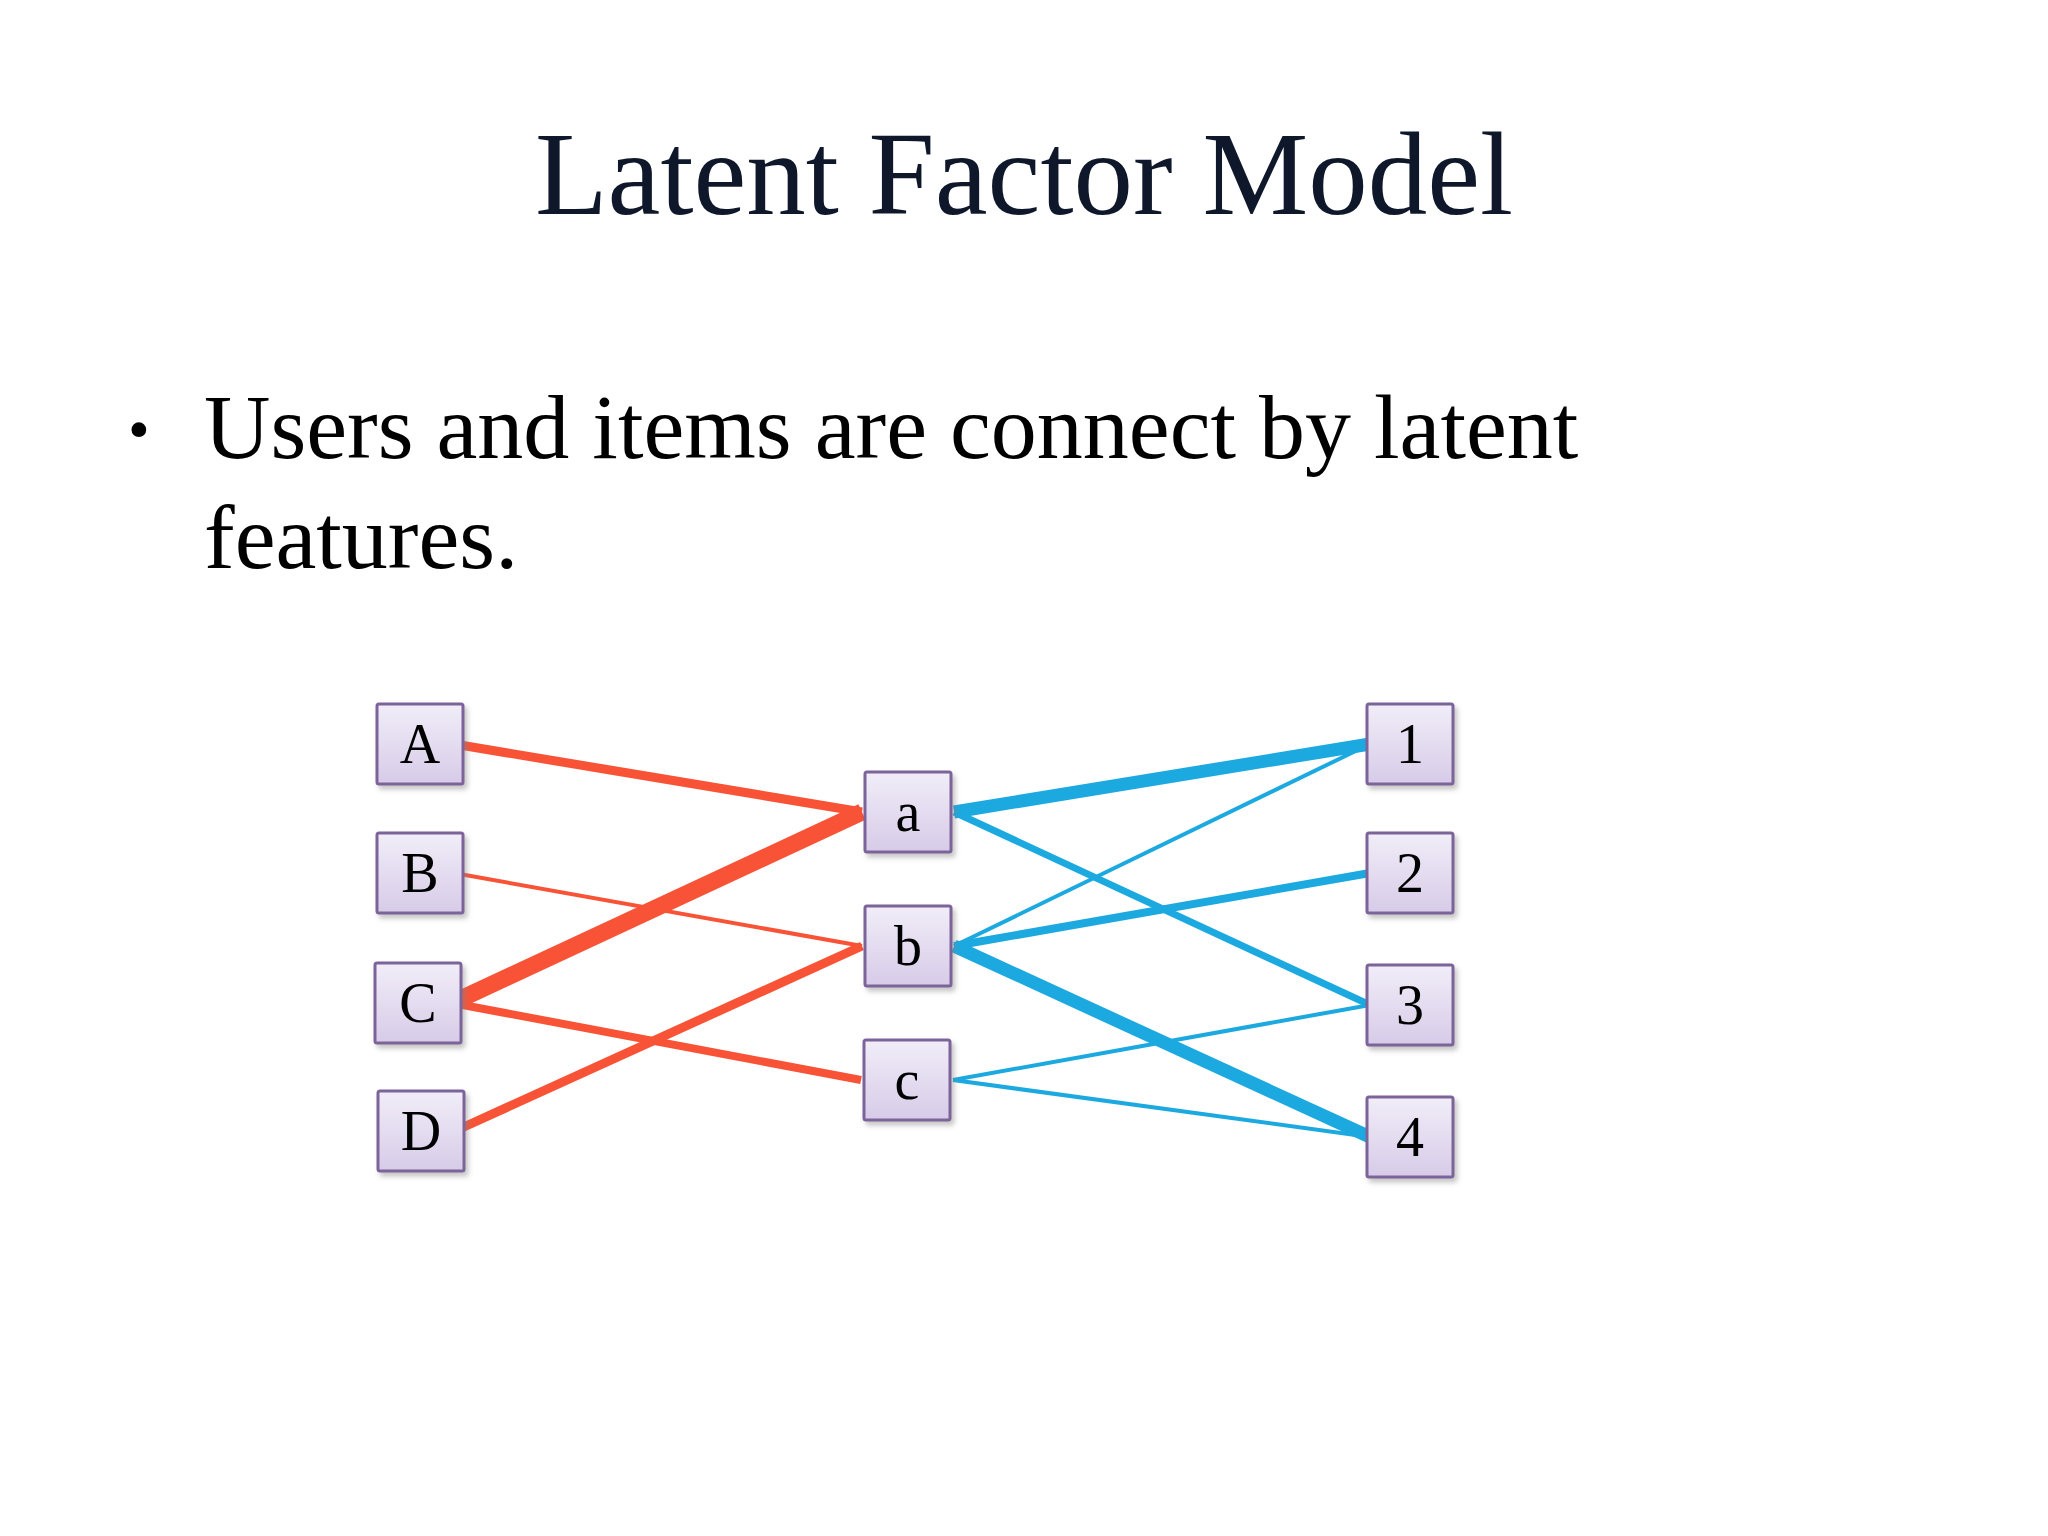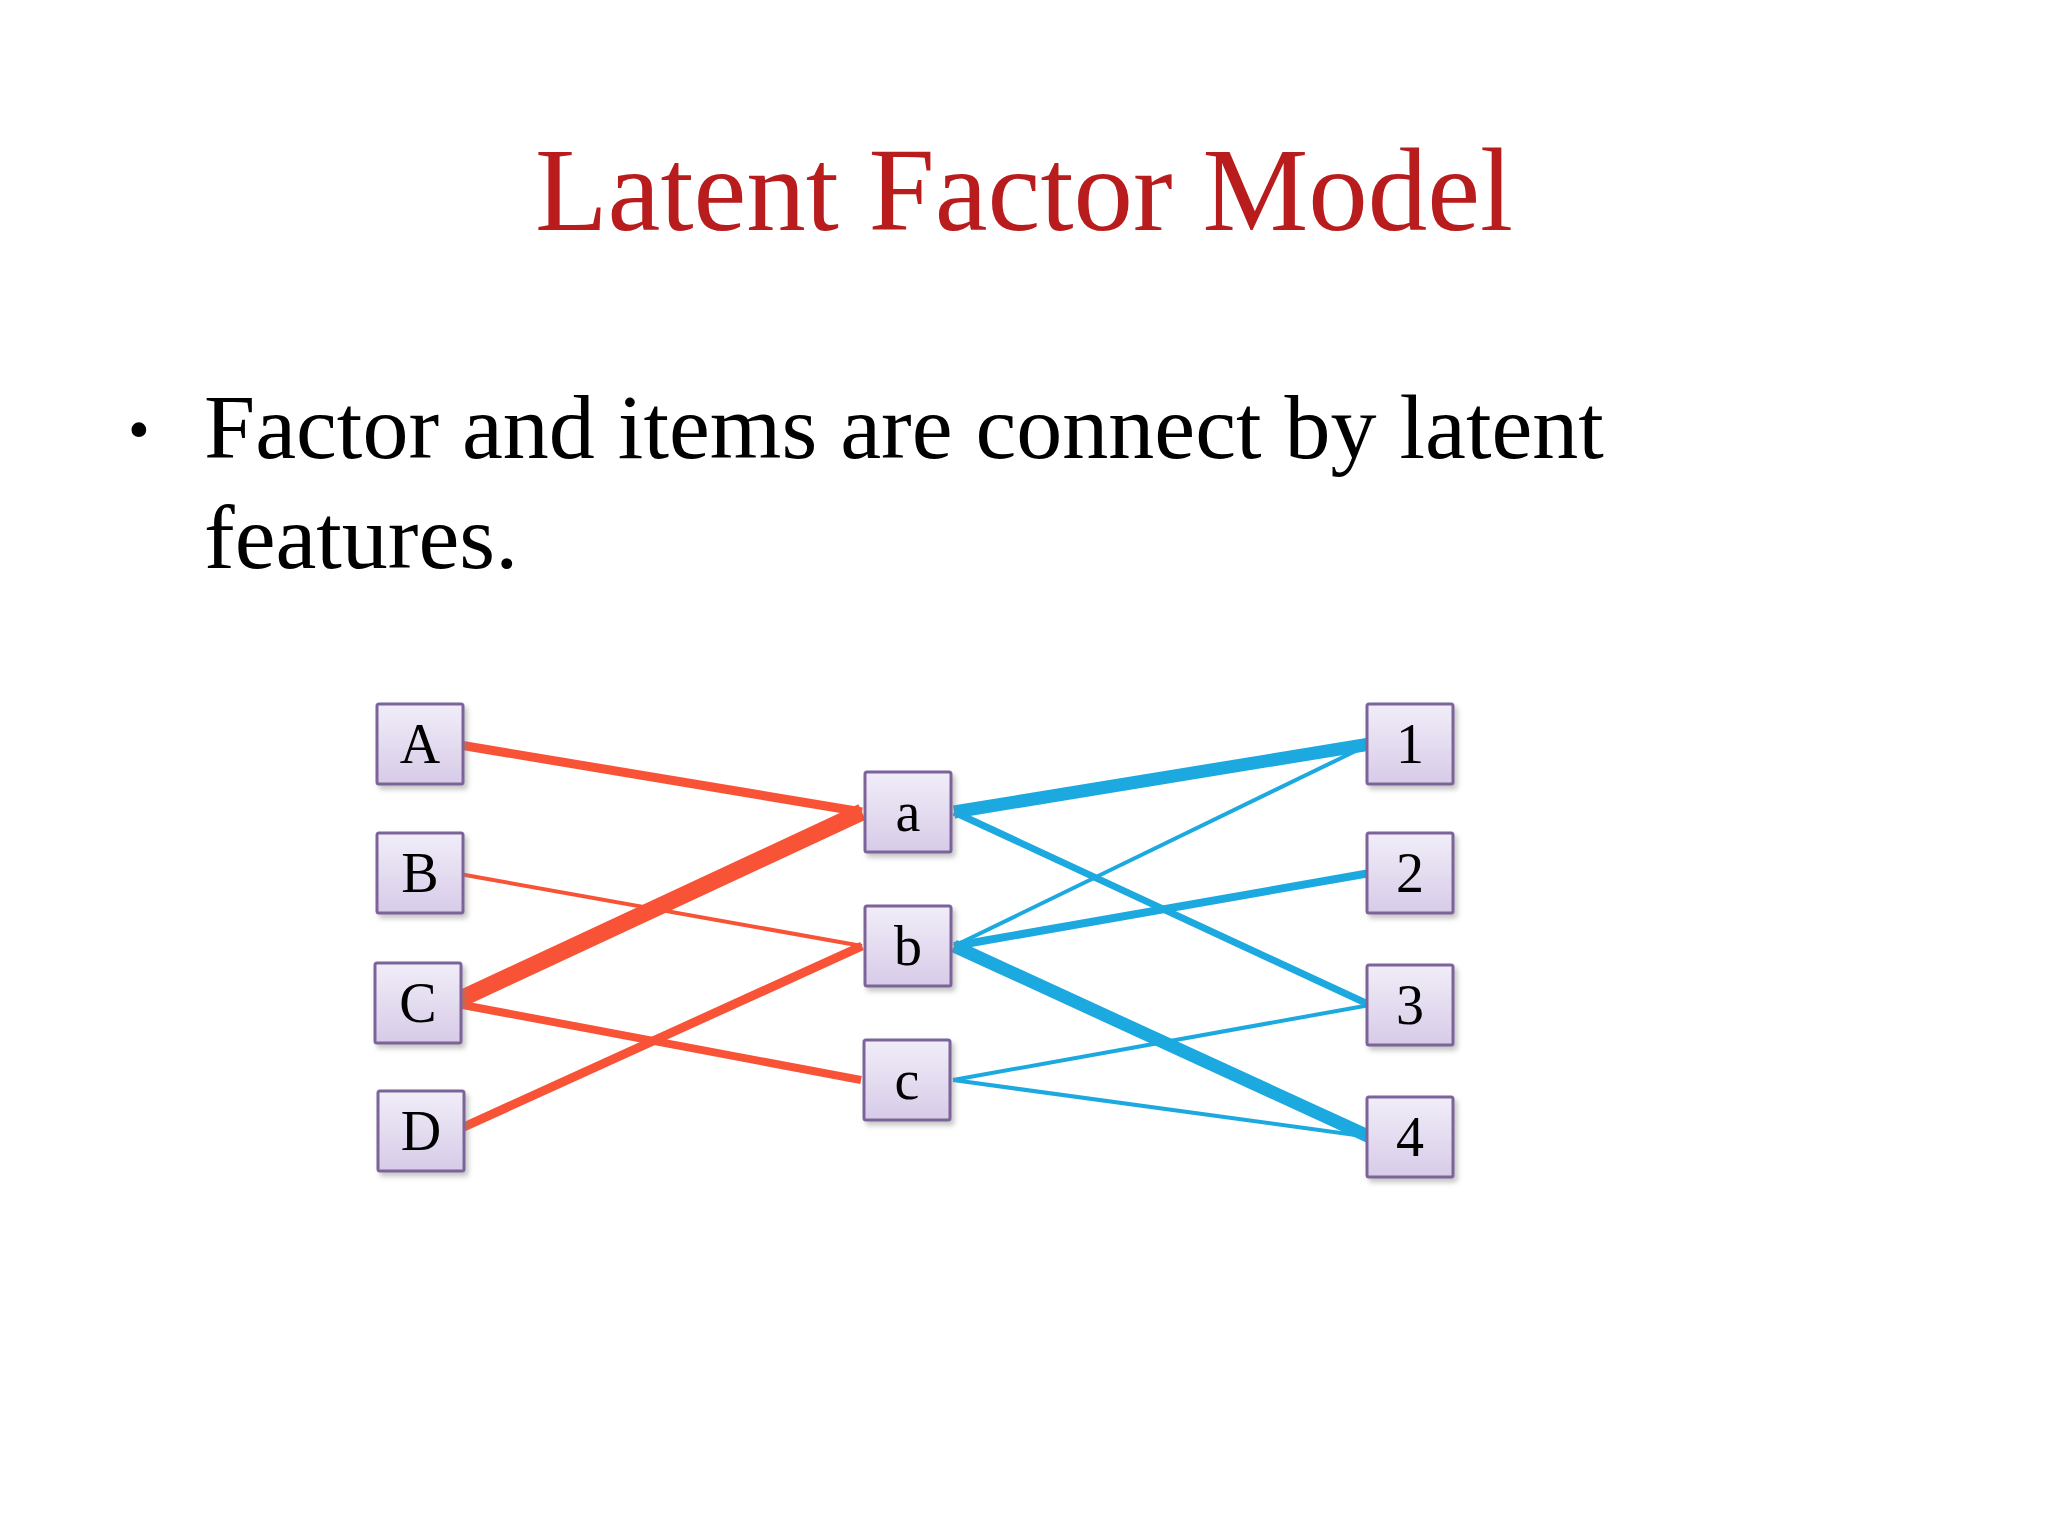--- a/index.html
+++ b/index.html
@@ -1,22 +1,22 @@
 <!DOCTYPE html>
 <html><head>
 <meta charset="utf-8">
 <style>
   html,body{margin:0;padding:0;}
   body{
     width:2048px;height:1536px;position:relative;background:#ffffff;
     font-family:"Liberation Serif", serif;overflow:hidden;
   }
   .slide-title{
-    position:absolute;left:0;right:0;top:122px;
-    text-align:center;font-size:119px;line-height:1.15;color:#b91c1c;
+    position:absolute;left:0;right:0;top:106px;
+    text-align:center;font-size:119px;line-height:1.15;color:#0f172a;
     font-family:"Liberation Serif", serif;white-space:nowrap;
   }
   .bullet-row{
     position:absolute;left:128px;top:372px;width:1640px;
     display:flex;align-items:flex-start;
   }
   .bullet-marker{
     flex:0 0 76px;font-size:62px;line-height:1;margin-top:26px;color:#000;
   }
   .bullet-text{
@@ -26,21 +26,21 @@
   .graph-wrap{position:absolute;left:0;top:0;width:2048px;height:1536px;}
   svg text{font-family:"Liberation Serif", serif;fill:#000;}
 </style>
 </head>
 <body>
 
 <div class="slide-title">Latent Factor Model</div>
 
 <div class="bullet-row">
   <span class="bullet-marker">•</span>
-  <div class="bullet-text">Factor and items are connect by latent features.</div>
+  <div class="bullet-text">Users and items are connect by latent features.</div>
 </div>
 
 <div class="graph-wrap">
   <svg id="graph-svg" width="2048" height="1536" viewBox="0 0 2048 1536">
     <defs>
       <linearGradient id="grad-user" x1="0" y1="0" x2="0" y2="1">
         <stop id="grad-user-1" offset="0" stop-color="#F3FBDC"></stop>
         <stop id="grad-user-2" offset="1" stop-color="#DCF2A8"></stop>
       </linearGradient>
       <linearGradient id="grad-factor" x1="0" y1="0" x2="0" y2="1">

